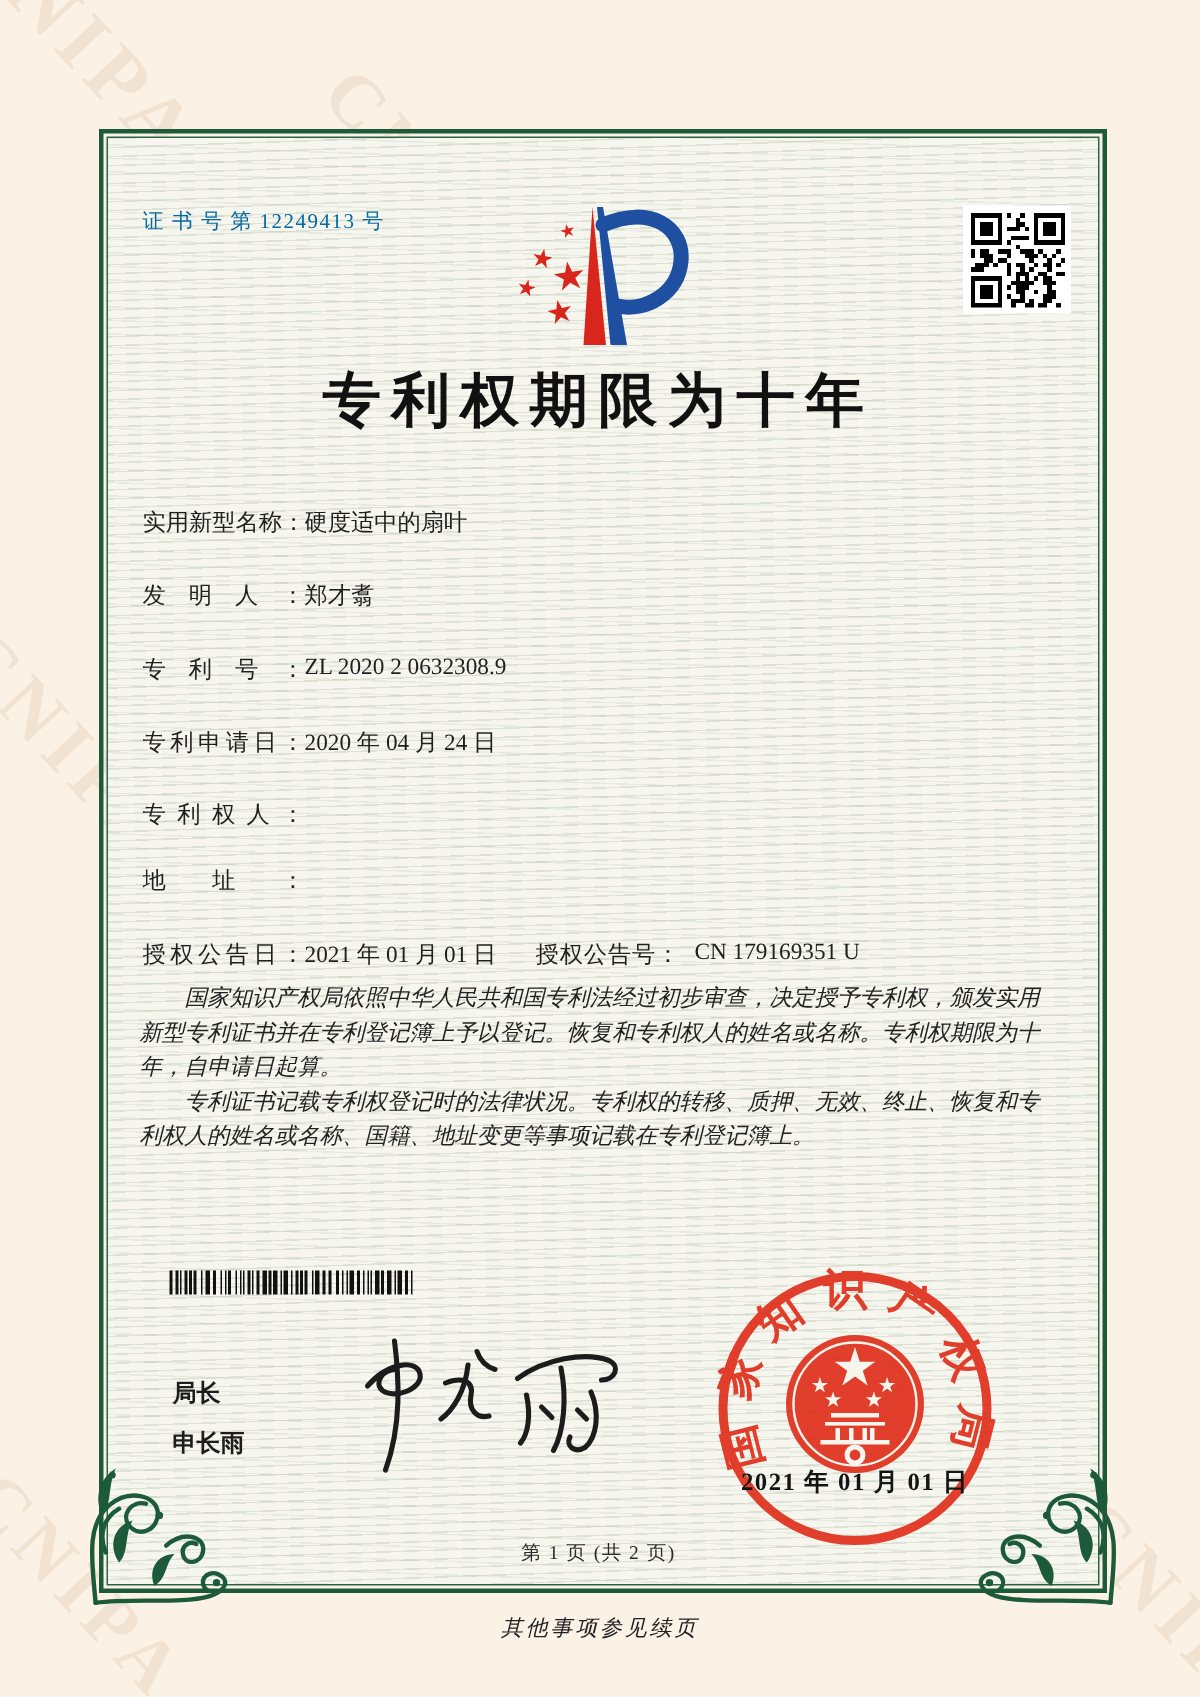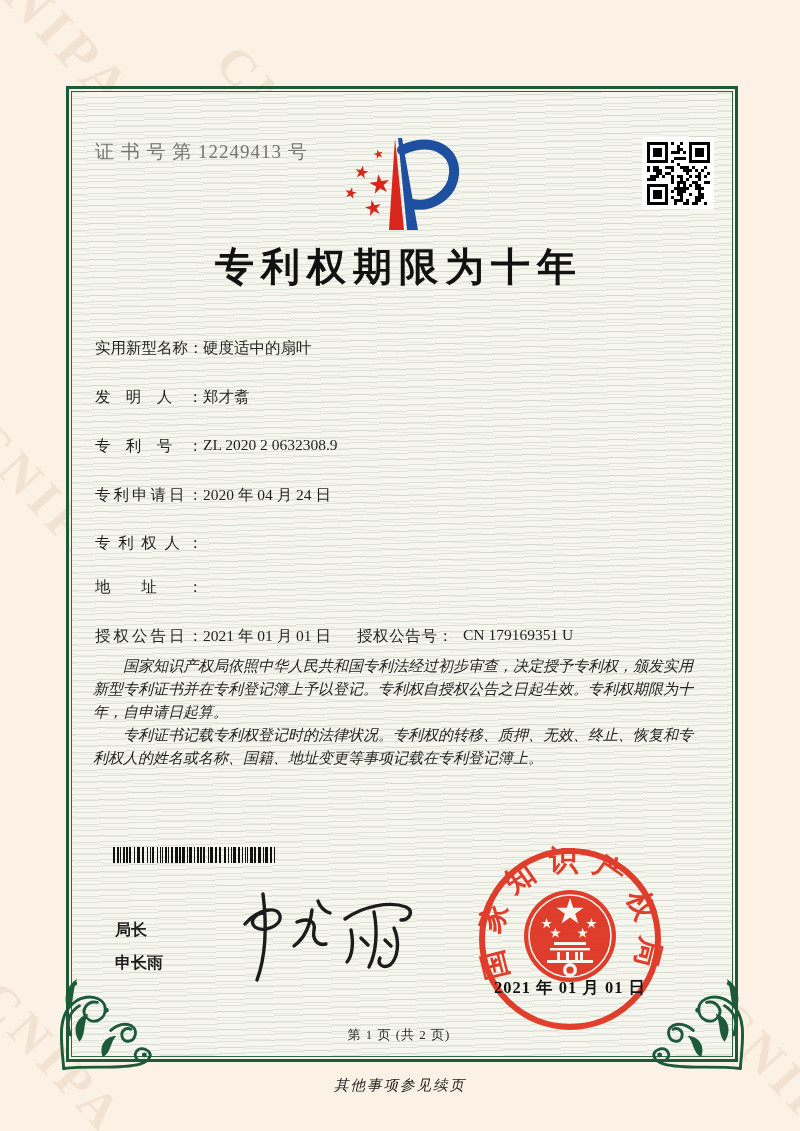--- a/index.html
+++ b/index.html
@@ -32,21 +32,21 @@
     border:1px solid #2a6547;
     background-color:#f7f6ee;
     background-image:
       repeating-linear-gradient(178deg, rgba(160,180,158,0.30) 0px, rgba(160,180,158,0.30) 1px, rgba(0,0,0,0) 1px, rgba(0,0,0,0) 6px),
       repeating-linear-gradient(182deg, rgba(160,180,158,0.18) 0px, rgba(160,180,158,0.18) 1px, rgba(0,0,0,0) 1px, rgba(0,0,0,0) 9px);
   }
   .flourish{position:absolute;width:112px;height:112px;}
   .flourish.bl{left:-12px;bottom:-14px;}
   .flourish.br{right:-12px;bottom:-14px;transform:scaleX(-1);}
   
-  .cert-no{position:absolute;left:95px;top:139px;font-size:19px;letter-spacing:1px;color:#737373;}
+  .cert-no{position:absolute;left:95px;top:139px;font-size:14px;letter-spacing:1px;color:#0369a1;}
   .logo{position:absolute;left:338px;top:134px;width:130px;height:102px;}
   .logo .star{position:absolute;color:#d8261d;line-height:1;}
   .logo .s1{left:35px;top:14px;font-size:12px;transform:rotate(-14deg);}
   .logo .s2{left:16px;top:30px;font-size:17px;transform:rotate(10deg);}
   .logo .s3{left:30px;top:38px;font-size:26px;transform:rotate(-8deg);}
   .logo .s4{left:6px;top:52px;font-size:15px;transform:rotate(12deg);}
   .logo .s5{left:26px;top:64px;font-size:21px;transform:rotate(-12deg);}
   .qr-box{position:absolute;left:642px;top:137px;width:72px;height:72px;background:#ffffff;display:flex;align-items:center;justify-content:center;}
   .doc-title{
     position:absolute;left:66px;top:240px;width:666px;text-align:center;
@@ -342,21 +342,21 @@
         <span>公</span>
         <span>告</span>
         <span>号</span>
         <span>：</span>
       </span>
     <span class="value">CN 179169351 U</span>
   </span>
 </div>
 
 <div class="paras">
-  <p>国家知识产权局依照中华人民共和国专利法经过初步审查，决定授予专利权，颁发实用新型专利证书并在专利登记簿上予以登记。专利权自授权公告之日起生效。专利权期限为十年，自申请日起算。</p>
+  <p>国家知识产权局依照中华人民共和国专利法经过初步审查，决定授予专利权，颁发实用新型专利证书并在专利登记簿上予以登记。恢复和专利权人的姓名或名称。专利权期限为十年，自申请日起算。</p>
   <p>专利证书记载专利权登记时的法律状况。专利权的转移、质押、无效、终止、恢复和专利权人的姓名或名称、国籍、地址变更等事项记载在专利登记簿上。</p>
 </div>
 
 <div class="barcode" id="barcode">
     <div style="width:2px;background:#111"></div>
     <div style="width:2px"></div>
     <div style="width:2px;background:#111"></div>
     <div style="width:1px"></div>
     <div style="width:1px;background:#111"></div>
     <div style="width:2px"></div>

